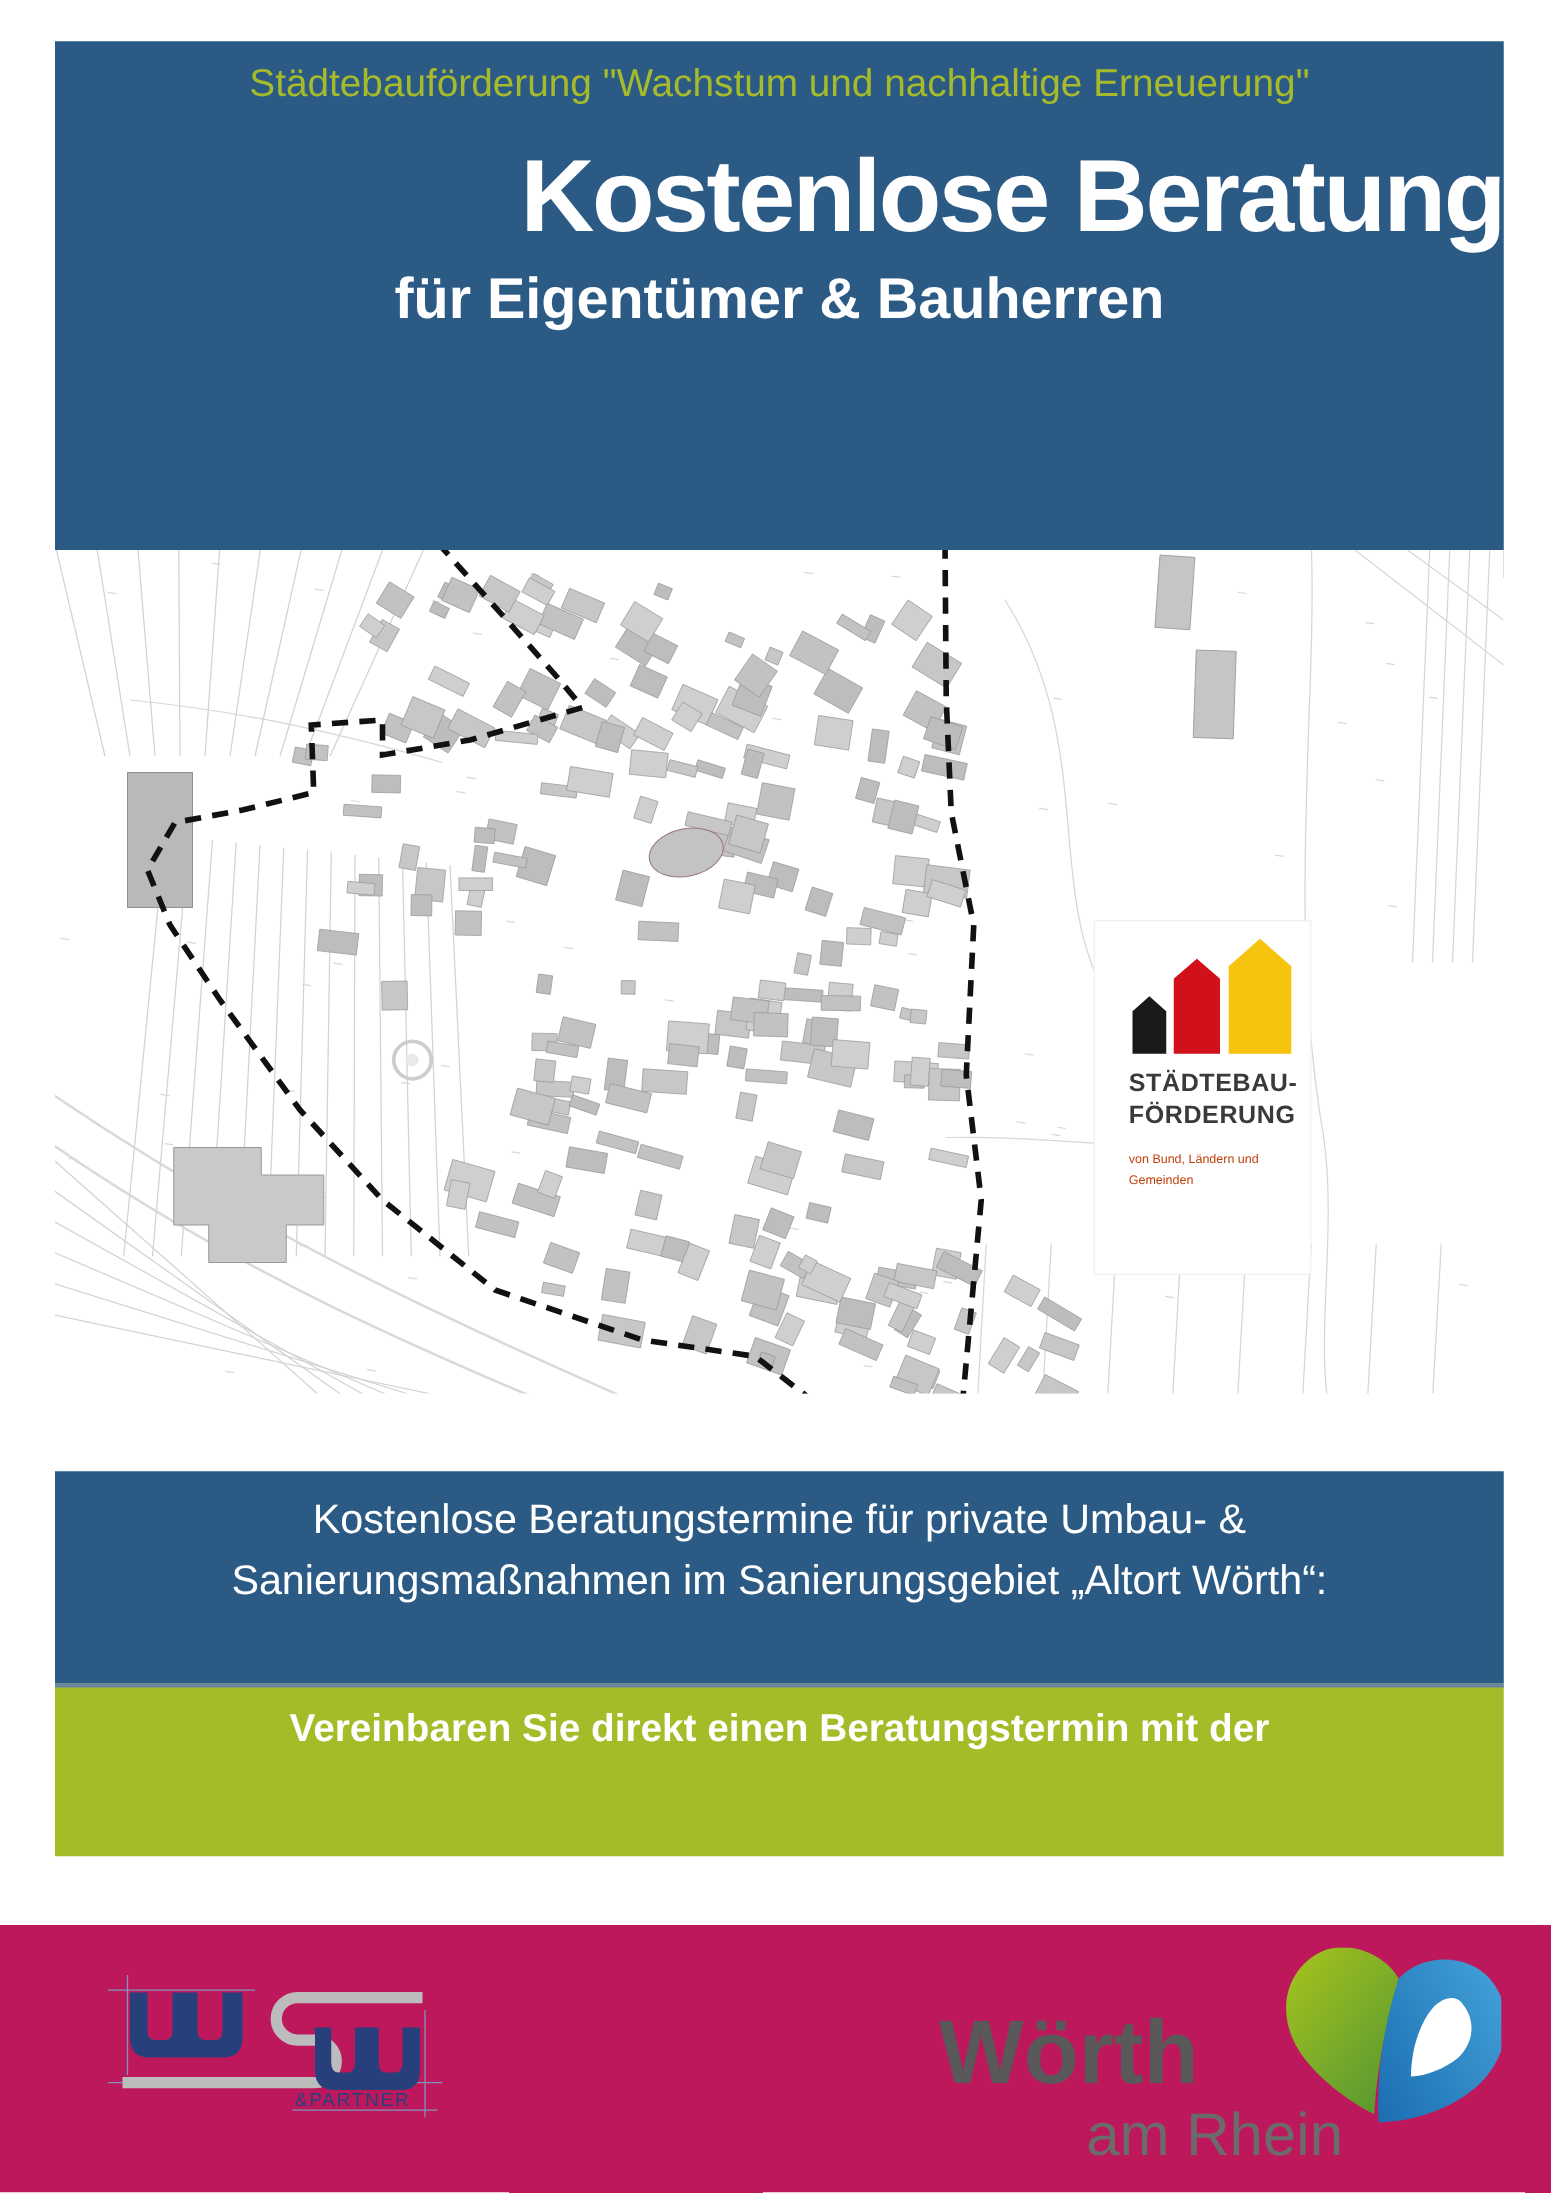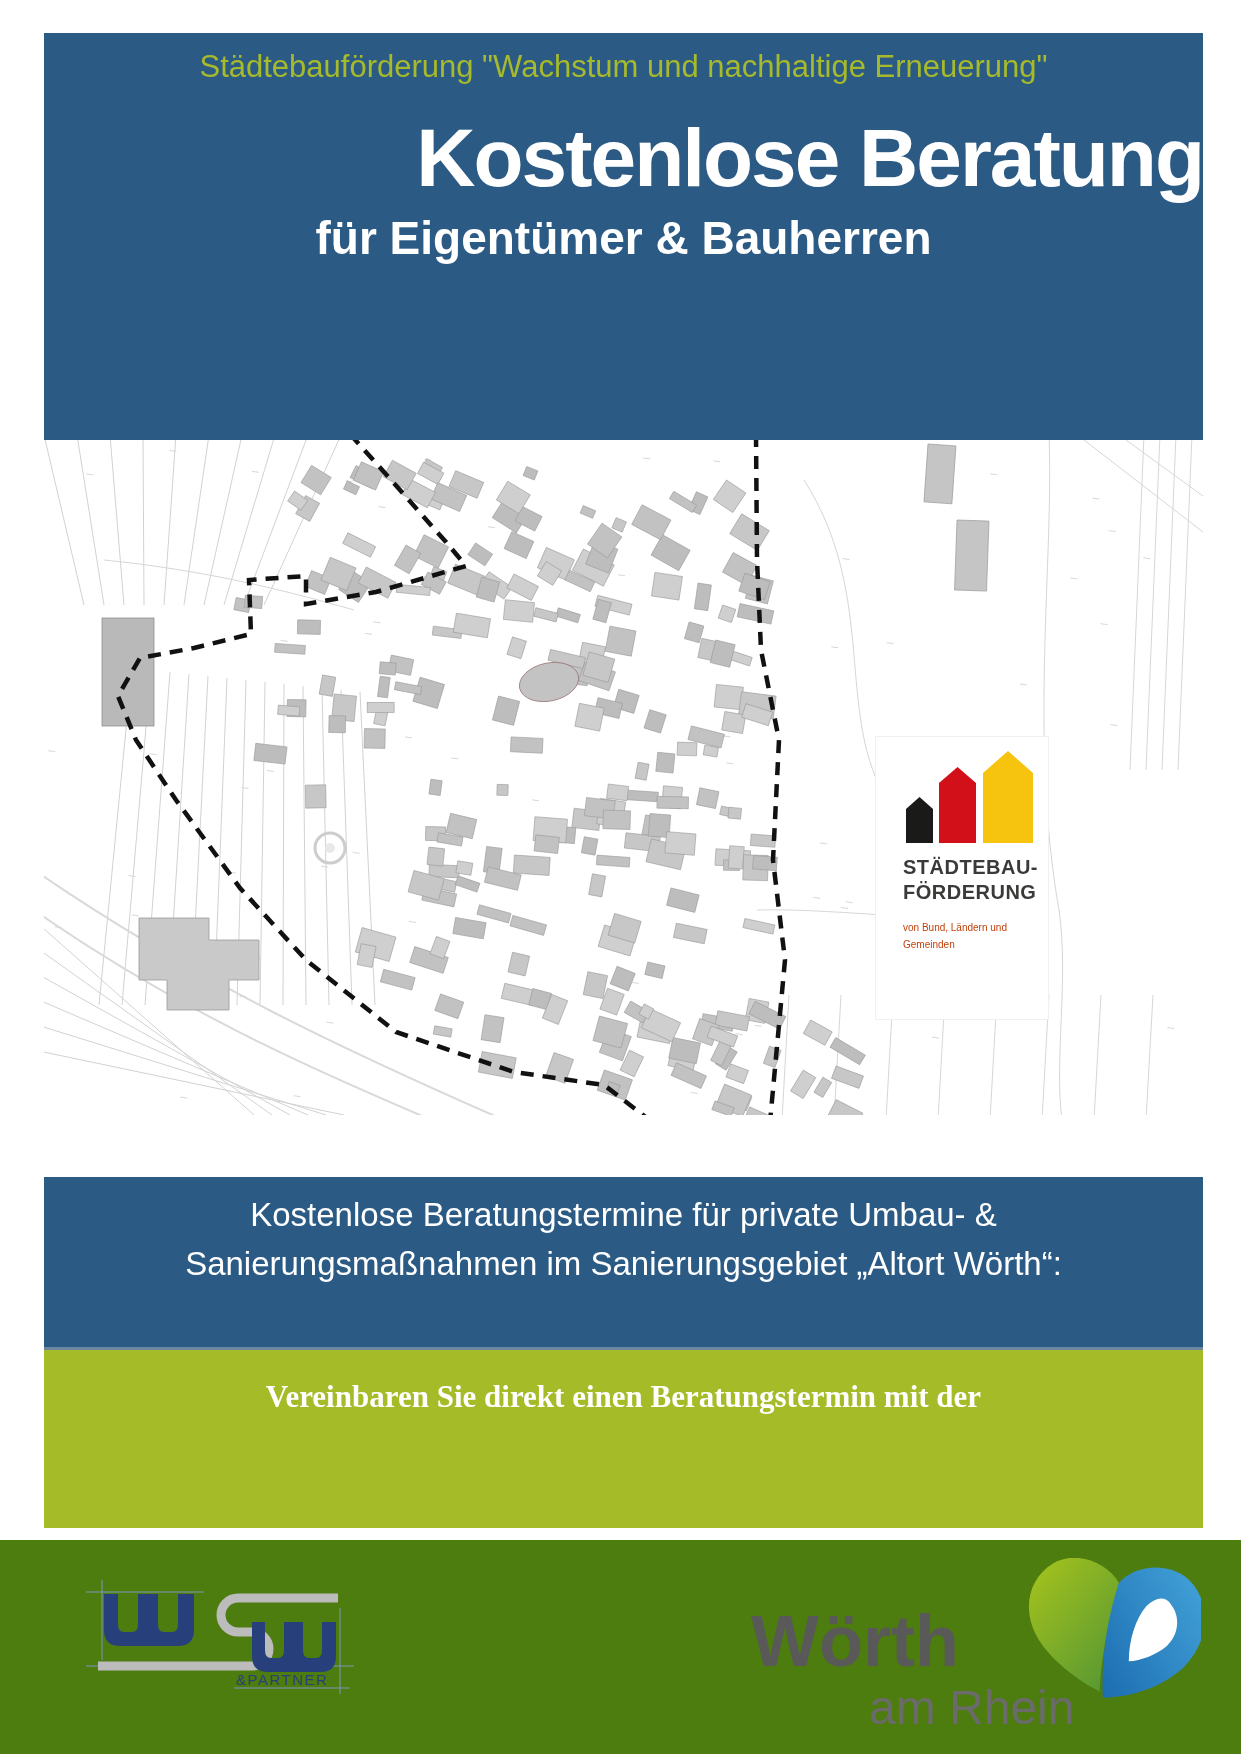--- a/index.html
+++ b/index.html
@@ -48,36 +48,36 @@
 
   
   .info-band{
     top:1137px;height:170px;background:var(--header-blue);
     color:#ffffff;text-align:center;padding-top:13px;margin-top:40px;
   }
   .info-line{font-size:33px;font-weight:normal;line-height:49px;}
 
   
   .cta-band{
-    top:1347px;height:181px;background:var(--band-green);
-    border-top:3px solid #6b87a0;color:#ffffff;text-align:center;padding-top:27px;font-family:Liberation Serif, serif;
+    top:1347px;height:138px;background:var(--band-green);
+    border-top:3px solid #6b87a0;color:#ffffff;text-align:center;padding-top:13px;
   }
   .cta-line{font-size:31px;font-weight:bold;line-height:40px;}
   .contact-row{
     display:flex;justify-content:center;align-items:flex-start;margin-top:12px;
   }
   .contact-name{
     font-size:40px;font-weight:bold;color:var(--contact-text);margin-right:38px;line-height:44px;
   }
   .contact-col{text-align:left;color:var(--contact-text);}
   .contact-phone{font-size:36px;font-weight:bold;line-height:44px;}
   .contact-email{font-size:32px;font-weight:bold;line-height:40px;padding-left:42px;}
 
   
-  .footer{position:absolute;left:0;top:1540px;width:1241px;height:214px;background:#4d7c0f;}
+  .footer{position:absolute;left:0;top:1540px;width:1241px;height:214px;background:#be185d;}
   .wsw-logo{position:absolute;left:86px;top:40px;width:272px;height:114px;}
   .woerth-logo{position:absolute;right:40px;top:18px;width:450px;height:180px;}
 </style>
 </head>
 <body>
 
 <div class="poster-band header-band">
   <div class="header-subtitle">Städtebauförderung "Wachstum und nachhaltige Erneuerung"</div>
   <div class="header-h1">Kostenlose Beratung</div>
   <div class="header-h2">für Eigentümer &amp; Bauherren</div>

